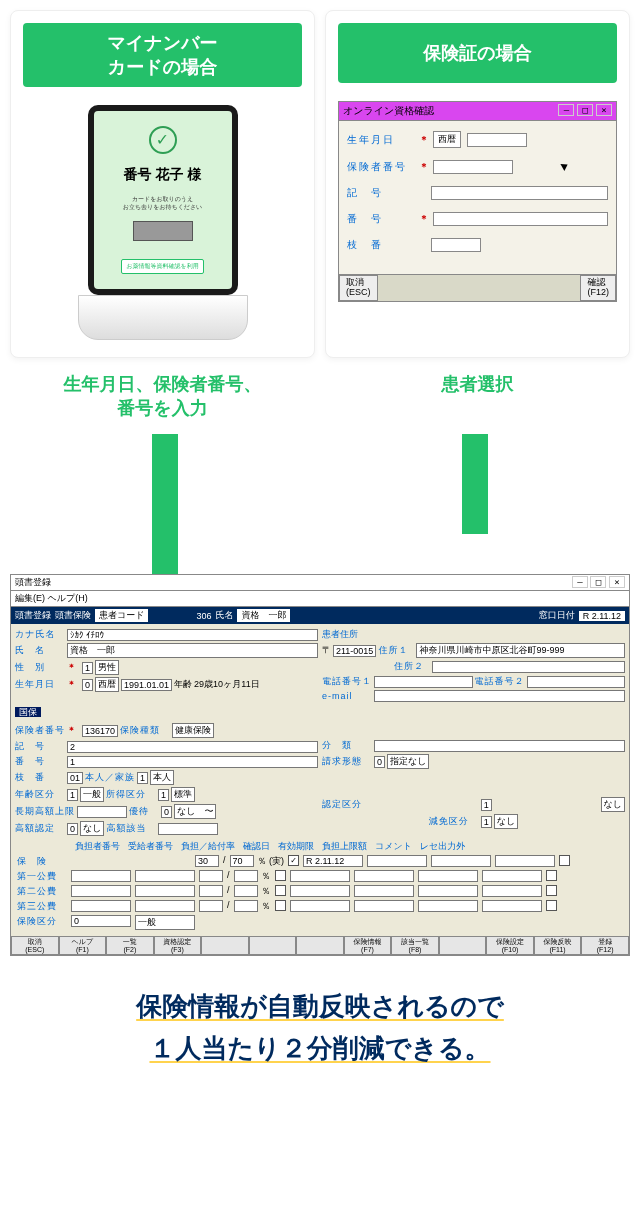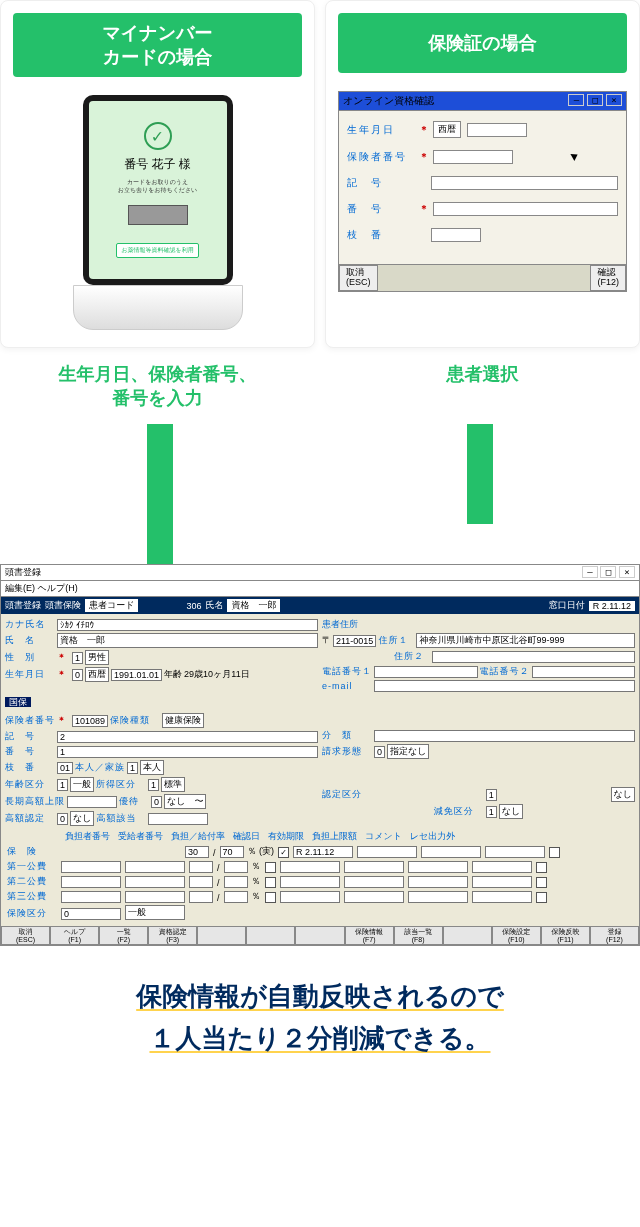--- a/index.html
+++ b/index.html
@@ -5,21 +5,21 @@
   :root{
     --green:#24c06a;
     --winbg:#ece9d8;
     --winborder:#888;
     --winblue:#002a5e;
     --label-blue:#0069d3;
     --status:#b8cde6;
   }
   *{box-sizing:border-box;font-family:"Hiragino Sans","Meiryo",sans-serif}
   body{margin:0;width:640px;background:#fff}
-  .wrap{}
+  .wrap{padding:10px}
 
   .row{display:flex;gap:10px}
   .card{flex:1;background:#fff;border-radius:8px;border:1px solid #eee;
         box-shadow:0 2px 6px rgba(0,0,0,.05);padding:12px;display:flex;
         flex-direction:column;align-items:center}
   .title{background:var(--green);color:#fff;font-weight:bold;
          border-radius:4px;padding:8px;width:100%;text-align:center;
          font-size:18px;min-height:60px;display:flex;align-items:center;
          justify-content:center}
 
@@ -27,33 +27,33 @@
   .kiosk{margin-top:18px;height:240px;display:flex;flex-direction:column;
          align-items:center}
   .kiosk-body{width:150px;height:190px;background:#1a1a1a;border-radius:10px;
               padding:6px}
   .kiosk-screen{background:#d9f3d9;height:100%;border-radius:4px;
                 display:flex;flex-direction:column;align-items:center;
                 justify-content:center;padding:8px}
   .kiosk-check{width:28px;height:28px;border:2px solid #2e9e54;
                border-radius:50%;display:flex;align-items:center;
                justify-content:center;color:#2e9e54;font-size:16px}
-  .kiosk-name{font-size:12px;font-weight:normal;margin:6px 0}
+  .kiosk-name{font-size:14px;font-weight:bold;margin:12px 0}
   .kiosk-hint{font-size:6px;line-height:1.3;text-align:center;color:#333}
   .kiosk-slot{margin-top:10px;width:60px;height:20px;background:#999;
               border:1px solid #555}
   .kiosk-btn{margin-top:18px;border:1px solid var(--green);color:var(--green);
              font-size:6px;padding:2px 4px;border-radius:2px;background:#fff}
   .kiosk-base{width:170px;height:45px;background:linear-gradient(#fff,#ddd);
               border-radius:0 0 20px 20px;border:1px solid #ccc}
 
   
   .dlg{margin-top:18px;width:100%;border:1px solid var(--winborder);
        background:#f4f2e8;font-size:10px}
-  .dlg-title{background:#1d4ed8;border-bottom:1px solid var(--winborder);
+  .dlg-title{background:#d946ef;border-bottom:1px solid var(--winborder);
              display:flex;justify-content:space-between;padding:2px 4px}
   .dlg-ctrls span{display:inline-block;width:16px;text-align:center;
                   border:1px solid #ccc;font-family:monospace;font-size:9px}
   .dlg-body{padding:10px 8px}
   .dlg-row{display:flex;align-items:center;margin-bottom:12px}
   .dlg-lab{color:var(--label-blue);width:72px;letter-spacing:2px}
   .req{color:#c00;font-weight:bold;margin-right:4px}
   .combo{background:#fff;border:1px solid #888;padding:1px 4px;font-size:9px}
   .inp{background:#fff;border:1px solid #888;height:14px;flex:1}
   .dlg-foot{display:flex;justify-content:space-between;background:#d9d9c8;
@@ -83,21 +83,21 @@
   .reg-top .wf{background:#fff;color:#000;padding:0 4px}
   .reg-top .sp{flex:1}
   .reg-grid{display:flex;gap:4px;padding:4px}
   .reg-col{flex:1;display:flex;flex-direction:column;gap:2px}
   .rline{display:flex;align-items:center;gap:2px}
   .rlab{color:var(--label-blue);min-width:50px;letter-spacing:1px}
   .rbox{background:#fff;border:1px solid #777;padding:0 2px;min-height:12px}
   .navy{background:#001a5e;color:#fff;padding:0 4px;font-size:9px}
   .hdr-row{display:flex;gap:8px;color:var(--label-blue);padding:0 6px}
   .hdr-row span{flex:0 0 auto}
-  .val-row{display:flex;gap:4px;padding:2px 6px 0;align-items:flex-end}
+  .val-row{display:flex;gap:4px;padding:2px 6px 0;align-items:flex-start}
   .val-row .rbox{min-width:60px}
   .chk{display:inline-block;width:11px;height:11px;border:1px solid #555;
        background:#fff;text-align:center;line-height:9px;font-size:8px}
   .fns{display:flex;background:var(--status)}
   .fn{flex:1;border:1px solid #888;background:#e6e6e6;text-align:center;
       font-size:7px;line-height:1.1;padding:1px 0}
   .reg-status{background:#fff;font-size:8px;padding:1px 4px;
               border-top:1px solid var(--winborder)}
 
   .conclusion{text-align:center;padding:30px 10px}
@@ -268,21 +268,21 @@
     </div>
 
     <div style="padding:0 4px">
       <span class="navy">国保</span>
     </div>
     <div class="reg-grid">
       <div class="reg-col">
         <div class="rline">
           <span class="rlab">保険者番号</span>
           <span class="req">＊</span>
-          <span class="rbox">101089</span>
+          <span class="rbox">136170</span>
           <span class="rlab">保険種類</span>
           <span class="rbox">健康保険</span>
         </div>
         <div class="rline">
           <span class="rlab">記　号</span>
           <span class="rbox" style="flex:1">2</span>
         </div>
         <div class="rline">
           <span class="rlab">番　号</span>
           <span class="rbox" style="flex:1">1</span>

